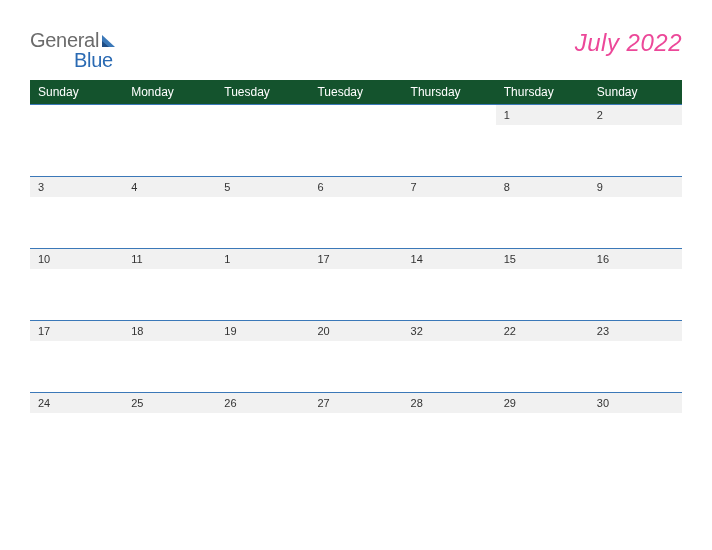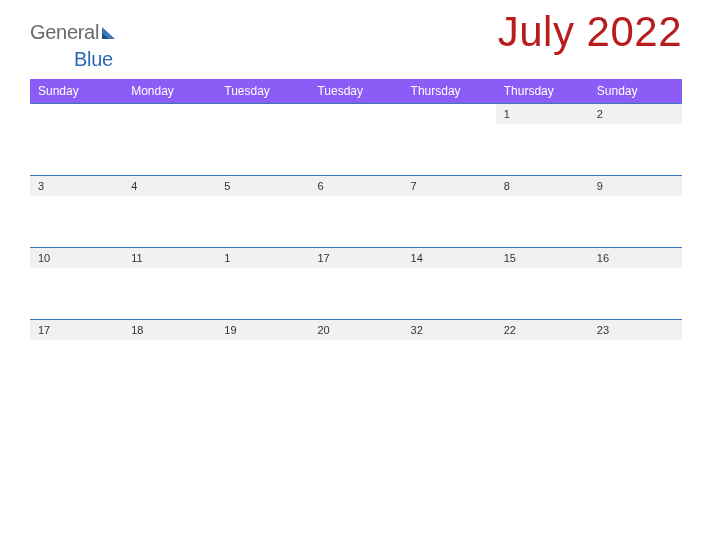--- a/index.html
+++ b/index.html
@@ -7,47 +7,48 @@
     width: 712px;
     height: 550px;
     background: #ffffff;
     font-family: Arial, Helvetica, sans-serif;
     position: relative;
     overflow: hidden;
   }
   .header {
     display: flex;
     justify-content: space-between;
-    align-items: center;
-    padding: 8px 30px 10px 30px;
+    align-items: flex-start;
+    padding: 29px 30px 10px 30px;
   }
   .logo {
     display: flex;
     align-items: baseline;
     font-size: 20px;
     font-weight: 500;
     color: #5a5a5a;
     font-family: Arial, sans-serif;
   }
   .logo .general { color: #6b6b6b; font-weight: 400; letter-spacing: -0.3px; }
   .logo svg { vertical-align: baseline; margin-left: 2px; position: relative; top: 1px; }
   .title {
-    font-size: 42px;
+    font-size: 24px;
     font-weight: 400;
-    color: #b91c1c;
+    color: #ec4899;
     letter-spacing: 0.5px;
+    font-style: italic;
   }
   .calendar {
     width: 652px;
     margin: 0 auto;
     border-collapse: collapse;
     table-layout: fixed;
   }
   .calendar thead th {
-    background: #8b5cf6;
+    background: #14532d;
     color: #ffffff;
     font-weight: 400;
     font-size: 12px;
     text-align: left;
     padding: 5px 8px;
     width: 14.28%;
   }
   .calendar tbody td {
     height: 72px;
     vertical-align: top;
@@ -185,14 +186,37 @@
         <td>
           <span class="daynum">32</span>
         </td>
         <td>
           <span class="daynum">22</span>
         </td>
         <td>
           <span class="daynum">23</span>
         </td>
       </tr>
+      <tr>
+        <td>
+          <span class="daynum">24</span>
+        </td>
+        <td>
+          <span class="daynum">25</span>
+        </td>
+        <td>
+          <span class="daynum">26</span>
+        </td>
+        <td>
+          <span class="daynum">27</span>
+        </td>
+        <td>
+          <span class="daynum">28</span>
+        </td>
+        <td>
+          <span class="daynum">29</span>
+        </td>
+        <td>
+          <span class="daynum">30</span>
+        </td>
+      </tr>
     </tbody>
 </table>
 
 </body></html>

